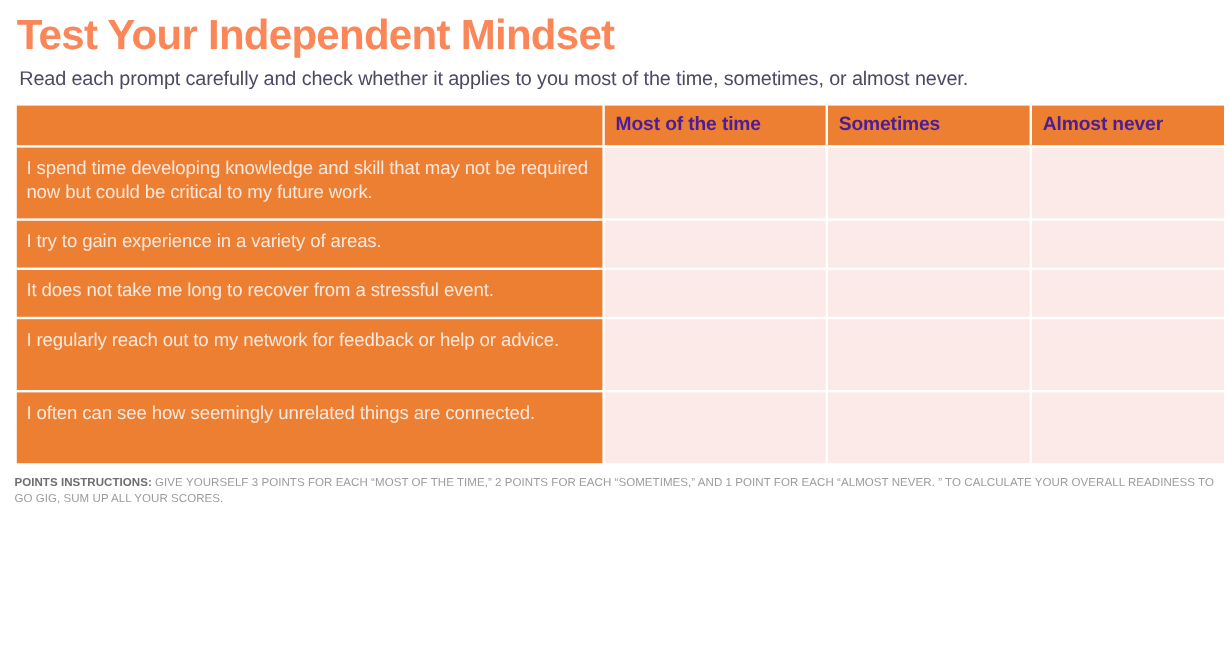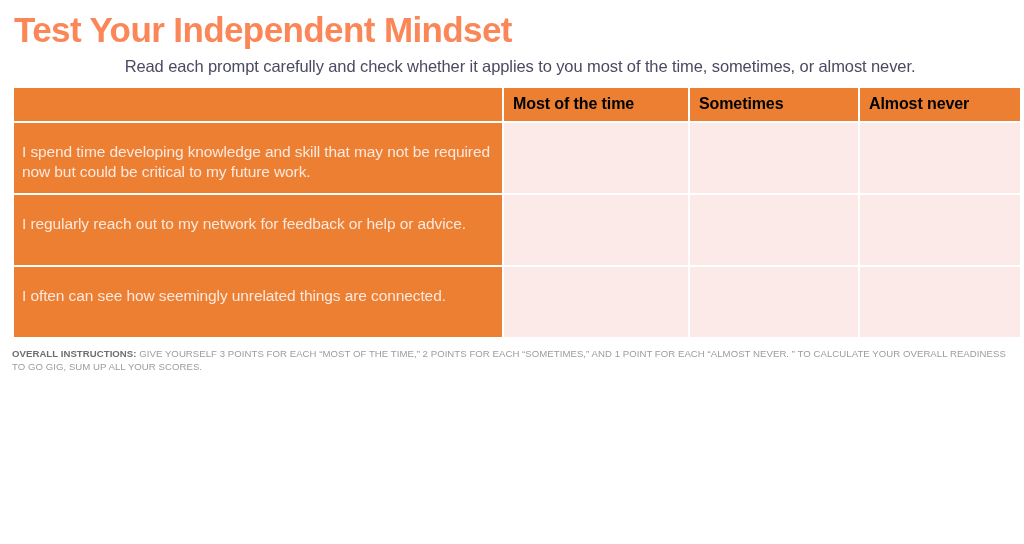--- a/index.html
+++ b/index.html
@@ -36,59 +36,58 @@
   }
 
   .subtitle {
     margin: 0;
     padding: 6px 0 0 16px;
     font-size: 16.5px;
     line-height: 20px;
     color: #4a4a63;
     white-space: nowrap;
     letter-spacing: -0.1px;
-    text-align: center;
   }
 
   
   .quiz-table {
     margin: 10px 0 0 12px;
     width: 1000px;
     border-collapse: separate;
     border-spacing: 2px 2px;
     table-layout: fixed;
   }
 
   .quiz-table col.c-prompt   { width: 488px; }
   .quiz-table col.c-most     { width: 184px; }
   .quiz-table col.c-some     { width: 168px; }
   .quiz-table col.c-never    { width: 160px; }
 
   .quiz-table th {
     background: #ec7f32;
-    color: #000000;
+    color: #4c1d95;
     font-size: 16px;
     font-weight: bold;
     text-align: left;
     padding: 6px 9px 7px 9px;
     height: 20px;
     vertical-align: middle;
     letter-spacing: -0.1px;
   }
   .quiz-table th.corner {
     padding: 0;
   }
 
   .quiz-table td.prompt {
     background: #ec7f32;
     color: #fce8de;
     font-size: 15.5px;
     line-height: 20px;
     font-weight: normal;
-    padding: 19px 8px 5px 8px;
+    padding: 8px 8px 5px 8px;
     vertical-align: top;
     letter-spacing: -0.1px;
   }
 
   .quiz-table td.answer {
     background: #fbeae7;
     padding: 0;
   }
 
   
@@ -138,35 +137,47 @@
         <th>Almost never</th>
       </tr>
     </thead>
     <tbody id="quiz-body">
         <tr class="r1">
           <td class="prompt">I spend time developing knowledge and skill that may not be required now but could be critical to my future work.</td>
           <td class="answer"></td>
           <td class="answer"></td>
           <td class="answer"></td>
         </tr>
+        <tr class="r2">
+          <td class="prompt">I try to gain experience in a variety of areas.</td>
+          <td class="answer"></td>
+          <td class="answer"></td>
+          <td class="answer"></td>
+        </tr>
+        <tr class="r2">
+          <td class="prompt">It does not take me long to recover from a stressful event.</td>
+          <td class="answer"></td>
+          <td class="answer"></td>
+          <td class="answer"></td>
+        </tr>
         <tr class="r1">
           <td class="prompt">I regularly reach out to my network for feedback or help or advice.</td>
           <td class="answer"></td>
           <td class="answer"></td>
           <td class="answer"></td>
         </tr>
         <tr class="r1">
           <td class="prompt">I often can see how seemingly unrelated things are connected.</td>
           <td class="answer"></td>
           <td class="answer"></td>
           <td class="answer"></td>
         </tr>
       </tbody>
   </table>
 
   <div class="notes">
     <p class="note">
-      <b>OVERALL INSTRUCTIONS:</b><span> GIVE YOURSELF 3 POINTS FOR EACH “MOST OF THE TIME,” 2 POINTS FOR EACH “SOMETIMES,” AND 1 POINT FOR  EACH “ALMOST NEVER. ” TO CALCULATE YOUR OVERALL READINESS TO GO GIG, SUM UP ALL YOUR SCORES.</span>
+      <b>POINTS INSTRUCTIONS:</b><span> GIVE YOURSELF 3 POINTS FOR EACH “MOST OF THE TIME,” 2 POINTS FOR EACH “SOMETIMES,” AND 1 POINT FOR  EACH “ALMOST NEVER. ” TO CALCULATE YOUR OVERALL READINESS TO GO GIG, SUM UP ALL YOUR SCORES.</span>
     </p>
 
   </div>
 
 </div>
 
 </body></html>

